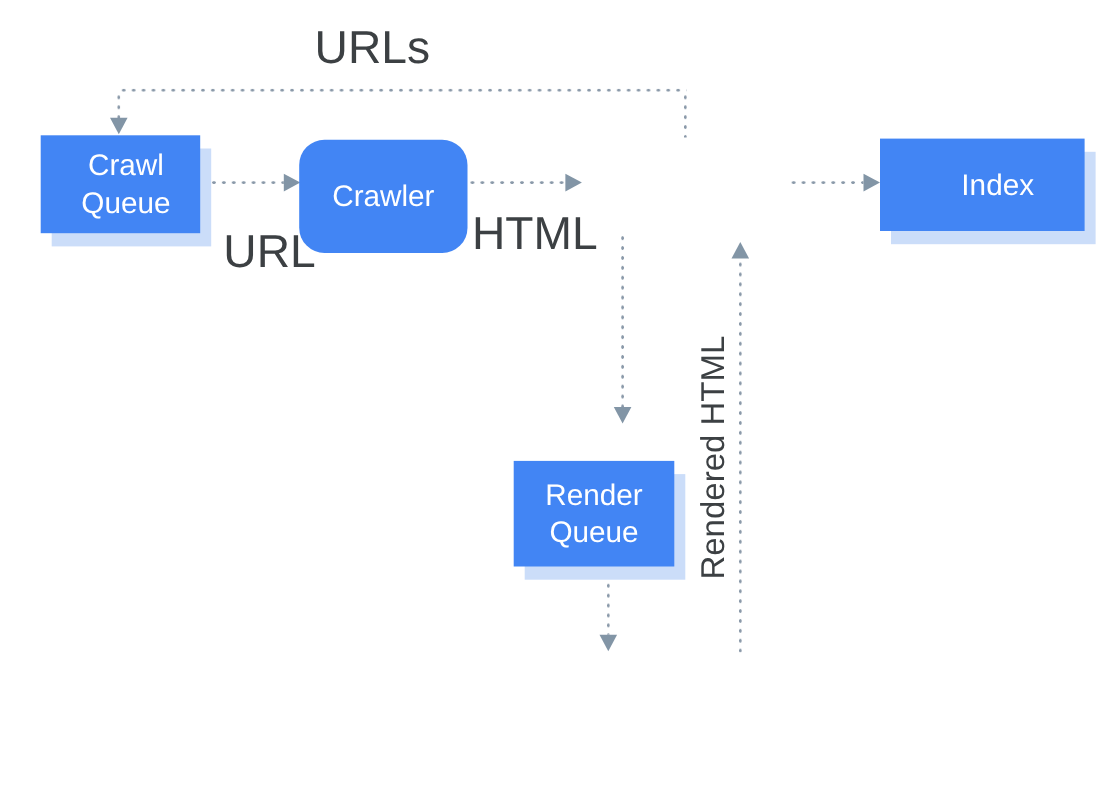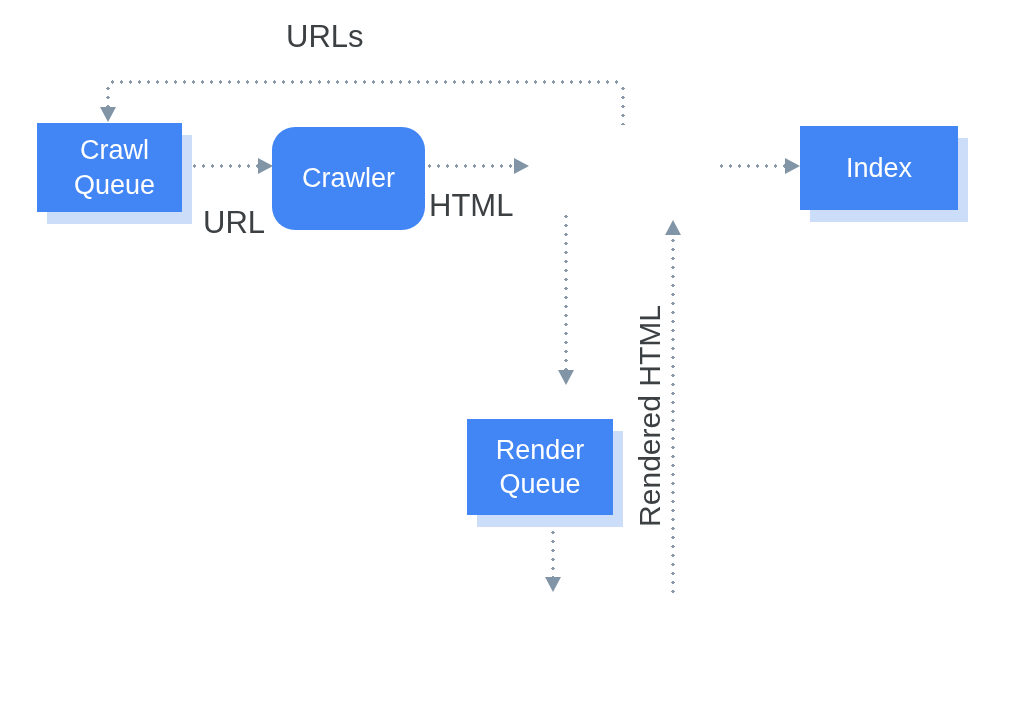--- a/index.html
+++ b/index.html
@@ -48,21 +48,21 @@
     background-size: 4px 9px;
     background-repeat: repeat-y;
   }
   .arr { position: absolute; width: 0; height: 0; }
   .arr.right { border-top: 8px solid transparent; border-bottom: 8px solid transparent; border-left: 15px solid var(--arrowhead); }
   .arr.down  { border-left: 8px solid transparent; border-right: 8px solid transparent; border-top: 15px solid var(--arrowhead); }
   .arr.up    { border-left: 8px solid transparent; border-right: 8px solid transparent; border-bottom: 15px solid var(--arrowhead); }
   .edge-label {
     position: absolute;
     color: var(--label-text);
-    font-size: 31px;
+    font-size: 42px;
     font-weight: 500;
     line-height: 1.1;
     white-space: nowrap;
   }
   .edge-label.vertical {
     font-size: 30px;
     transform: translate(-50%, -50%) rotate(-90deg);
   }
 </style>
 </head>
@@ -99,21 +99,21 @@
 
   <div class="box shadowed" style="left:37px; top:123px; width:135px; height:89px;padding-left:10px;">
     <span>Crawl Queue</span>
   </div>
 
   <div class="box" style="left:272px; top:127px; width:153px; height:103px;border-radius:23px;">
     <span>Crawler</span>
   </div>
 
 
-  <div class="box shadowed" style="left:800px; top:126px; width:158px; height:84px;">
+  <div class="box shadowed" style="left:800px; top:126px; width:158px; height:84px;padding-left:28px;">
     <span>Index</span>
   </div>
 
   <div class="box shadowed" style="left:467px; top:387px; width:146px; height:96px;margin-top:32px;">
     <span>Render Queue</span>
   </div>
 
 
 </div>
 

